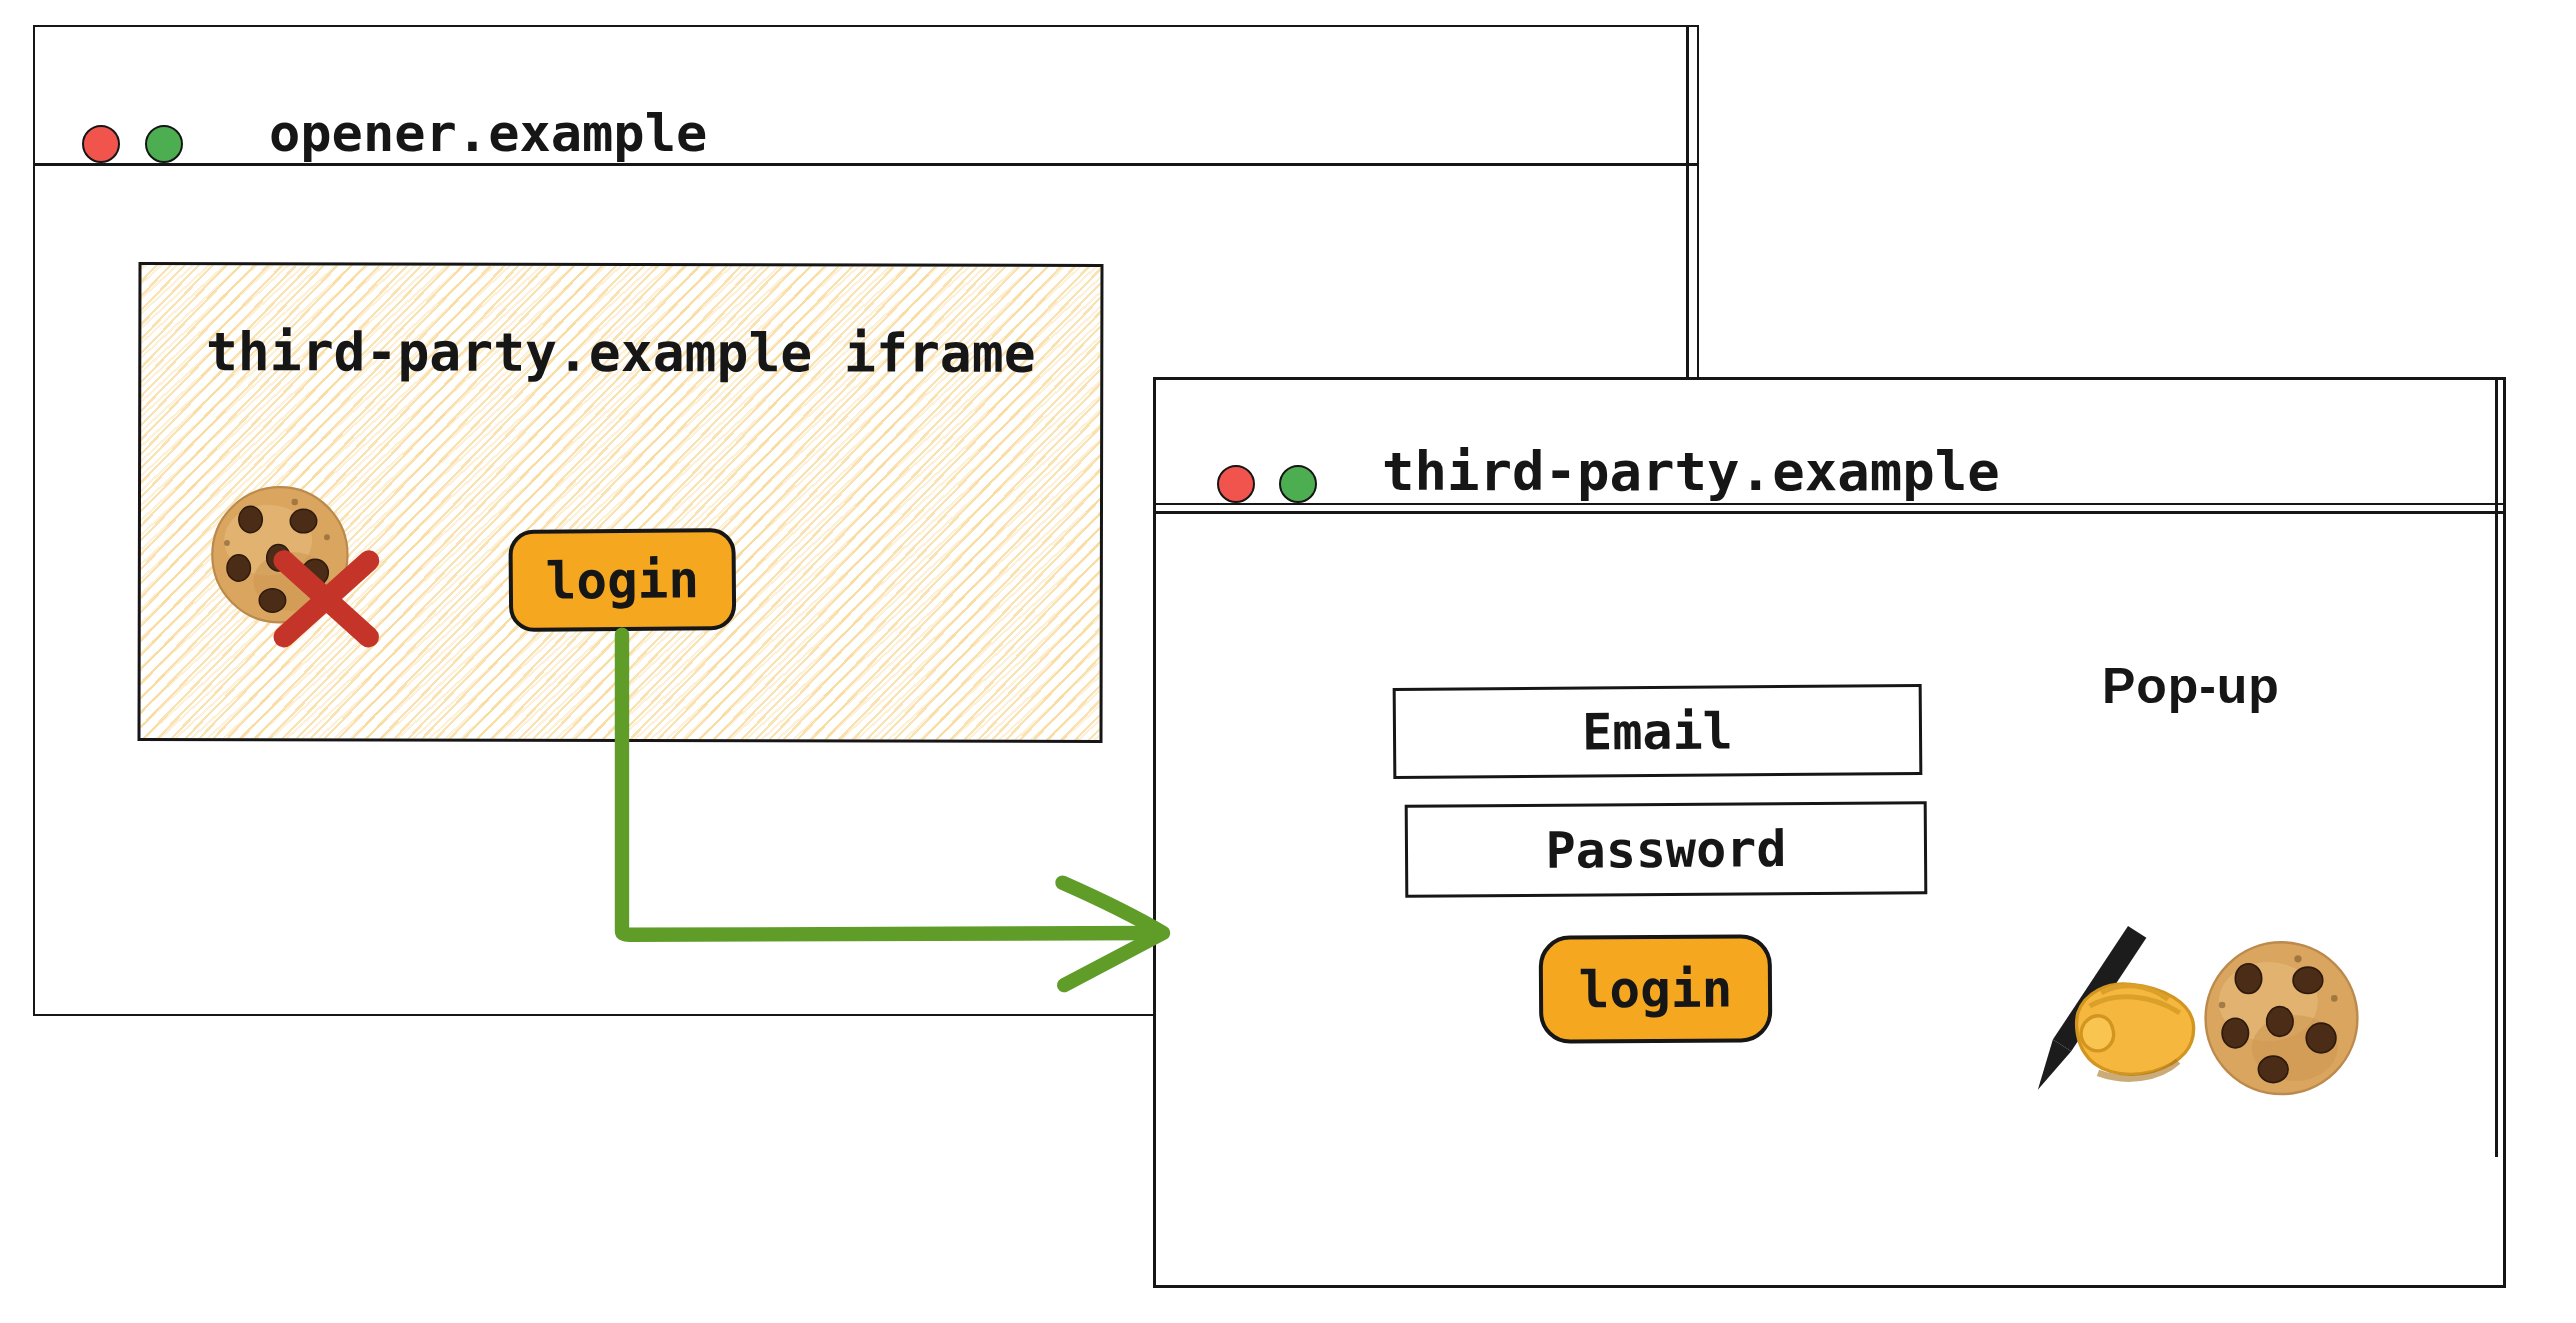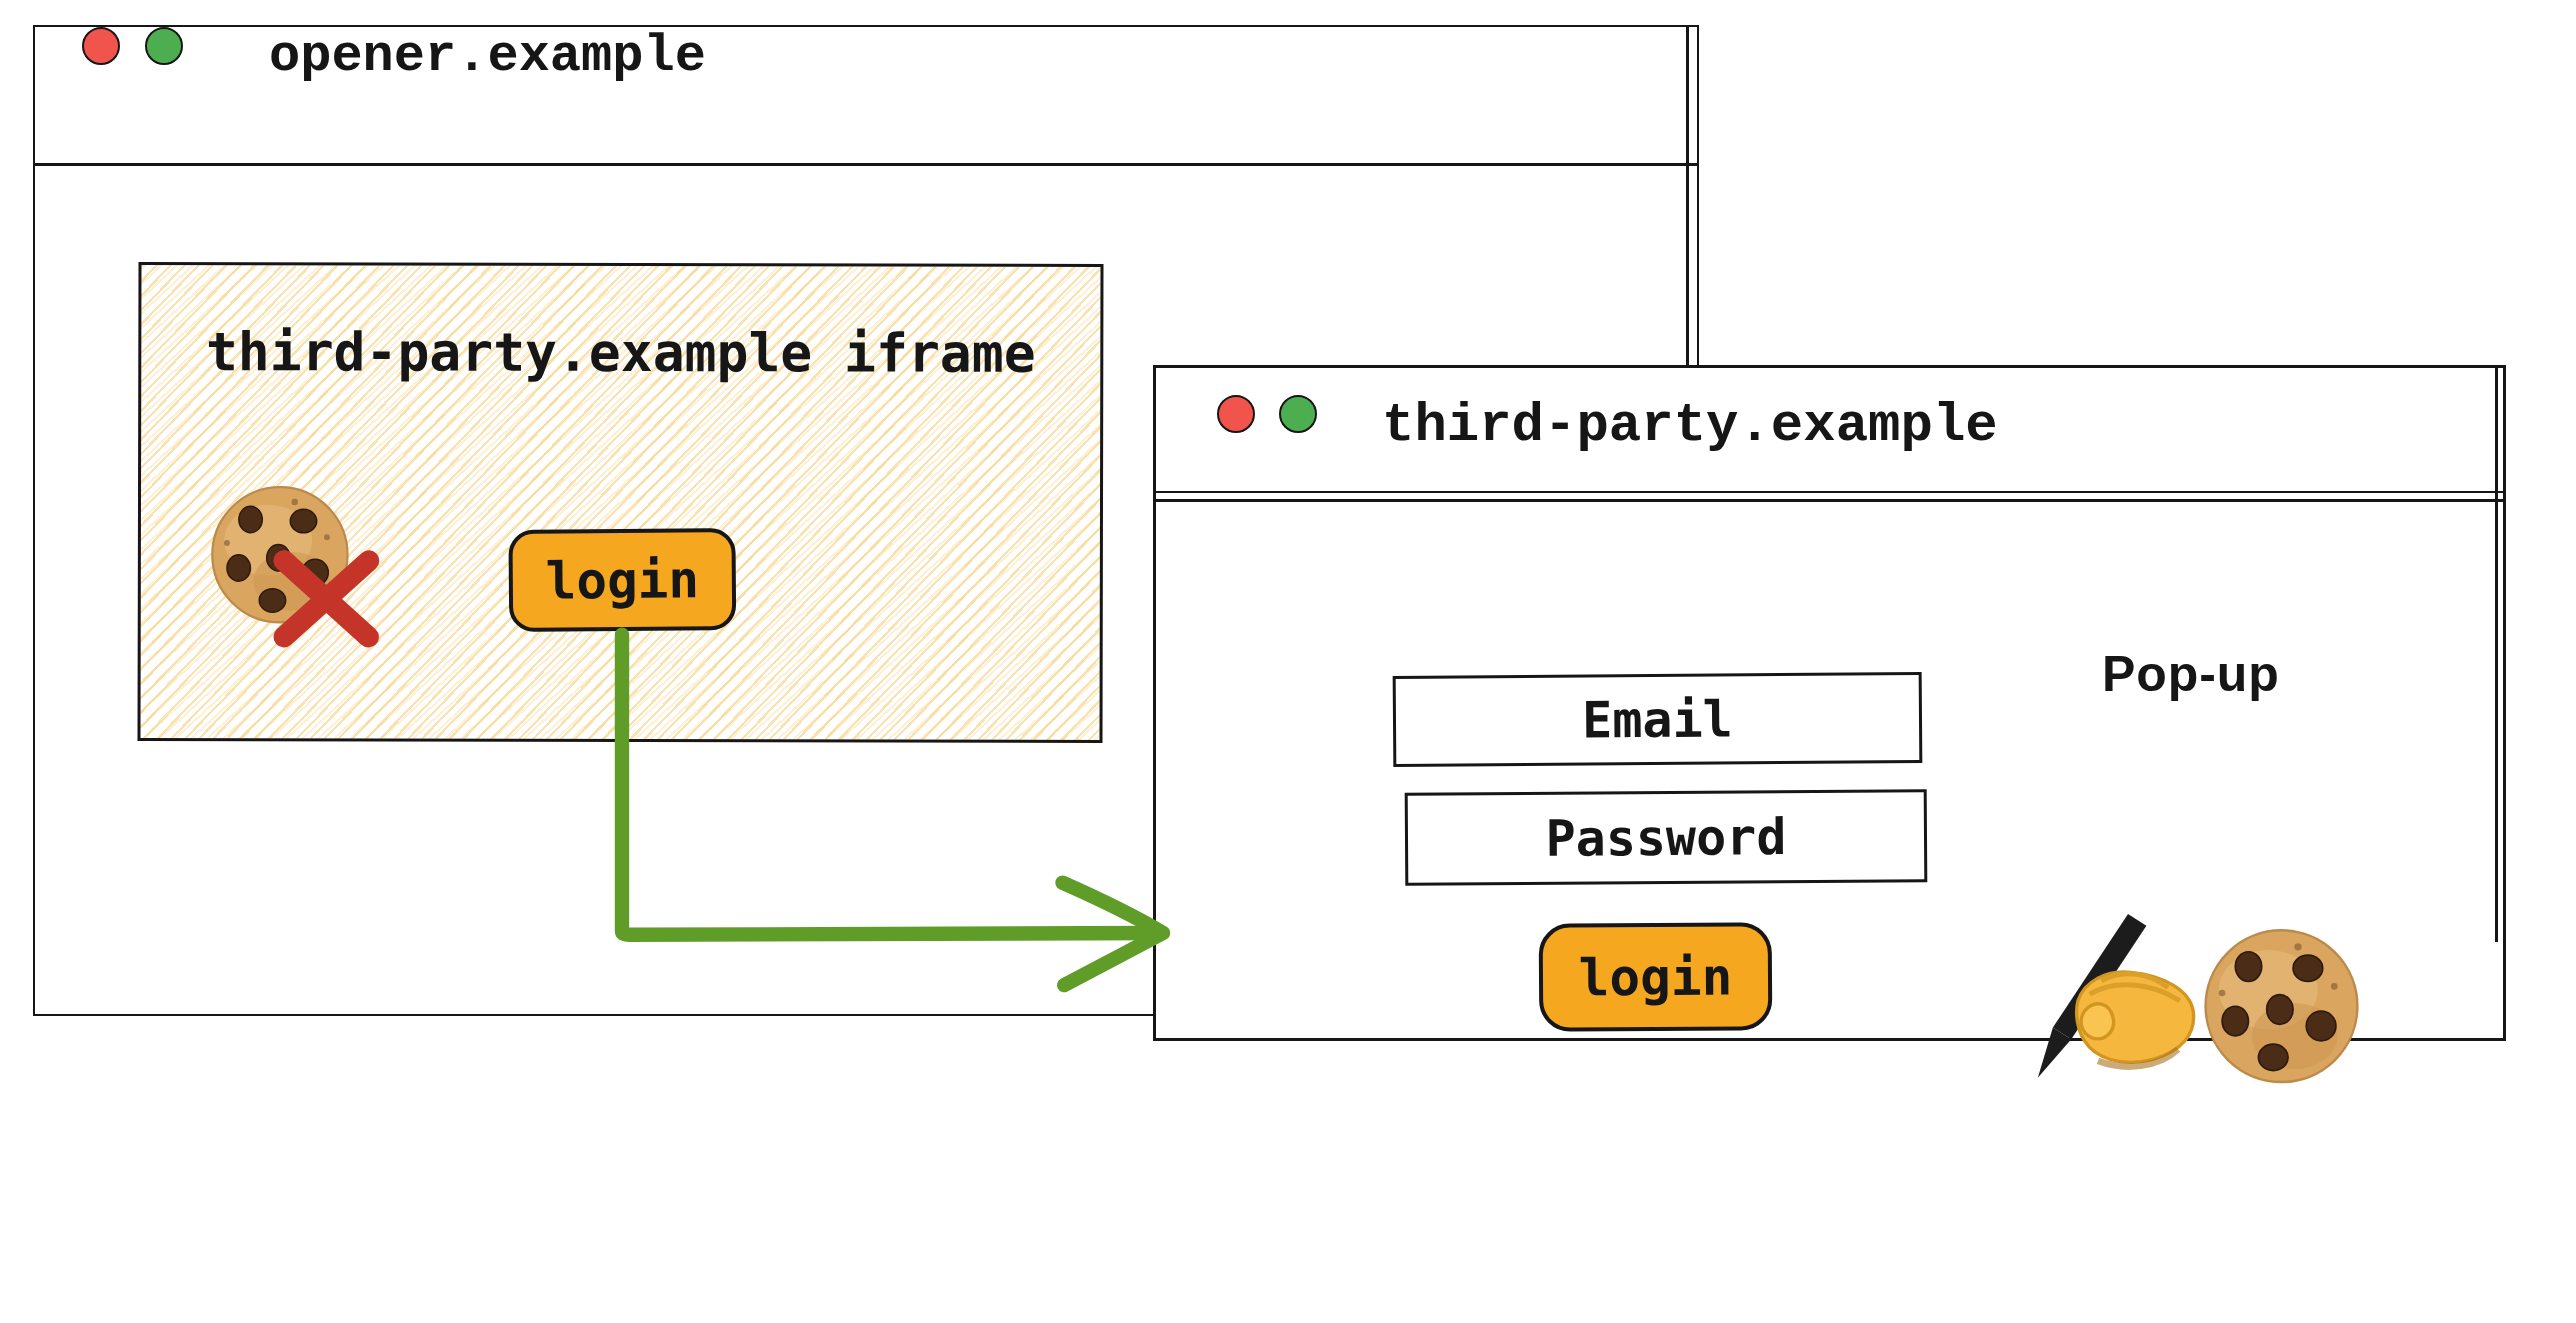--- a/index.html
+++ b/index.html
@@ -19,21 +19,21 @@
     background-color:#ffffff;
   }
 
   .window{position:absolute;border:2.7px solid var(--ink);background:#fff;}
 
   
   #opener{left:33px;top:25px;width:1666px;height:991px;z-index:1;}
   
   #opener::after{content:"";position:absolute;top:-1.8px;right:8px;width:2.7px;height:100%;background:var(--ink);}
 
-  .titlebar{display:flex;align-items:flex-start;border-bottom:3.6px solid var(--ink);background:#fff;position:relative;font-family:Liberation Mono, monospace;}
+  .titlebar{display:flex;align-items:flex-end;border-bottom:3.6px solid var(--ink);background:#fff;position:relative;}
   #opener .titlebar{height:139px;}
 
   .dot{width:38px;height:38px;border-radius:50%;border:2.7px solid var(--ink);flex:0 0 auto;}
   .dot.red{background:var(--dot_red);}
   .dot.green{background:var(--dot_green);}
   #opener .dot.red{margin-left:47px;}
   #opener .dot.green{margin-left:25px;}
 
   .wtitle{font-weight:bold;font-size:52px;letter-spacing:0;white-space:nowrap;}
   #opener .wtitle{margin-left:86px;}
@@ -58,21 +58,21 @@
     position:absolute;display:flex;align-items:center;justify-content:center;
     background:var(--button_orange);border:4.5px solid var(--ink);border-radius:25px;
     font-family:inherit;font-weight:bold;font-size:51px;color:var(--ink);padding:0;cursor:pointer;
   }
   #loginA{left:368px;top:263px;width:227px;height:102px;transform:rotate(-.6deg);}
 
   
   #arrow{position:absolute;left:0;top:0;z-index:30;pointer-events:none;}
 
   
-  #popup{left:1153px;top:365px;width:1353px;height:676px;z-index:10;border-width:3.6px;}
+  #popup{left:1153px;top:377px;width:1353px;height:911px;z-index:10;border-width:3.6px;}
   #popup::after{content:"";position:absolute;top:-1.8px;right:5.4px;width:2.7px;height:86%;background:var(--ink);}
   #popup .titlebar{height:125px;border-bottom:2.7px solid var(--ink);background:transparent;padding-top:27px;}
   #popup .titlebar::after{content:"";position:absolute;left:-1.8px;right:-1.8px;bottom:-10.8px;height:2.7px;background:var(--ink);}
   #popup .dot.red{margin-left:61px;}
   #popup .dot.green{margin-left:24px;}
   #popup .wtitle{margin-left:65px;font-size:54px;}
 
   .popup-type{position:absolute;left:946px;top:277px;font-family:Liberation Sans, sans-serif;
     font-weight:bold;font-size:50px;letter-spacing:0.9px;}
 

